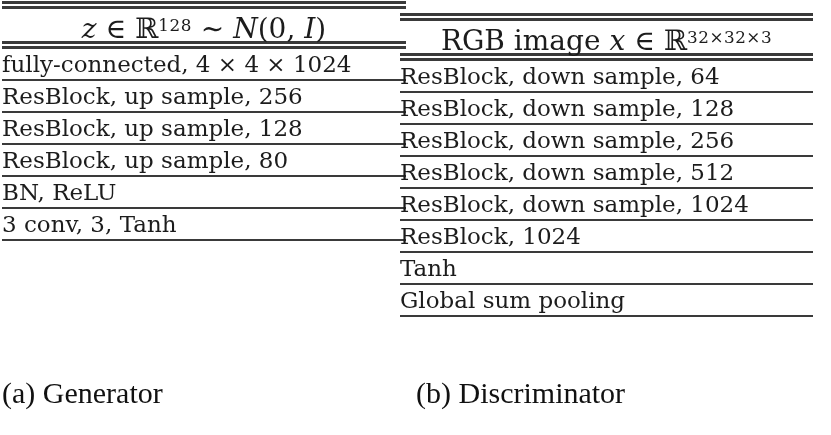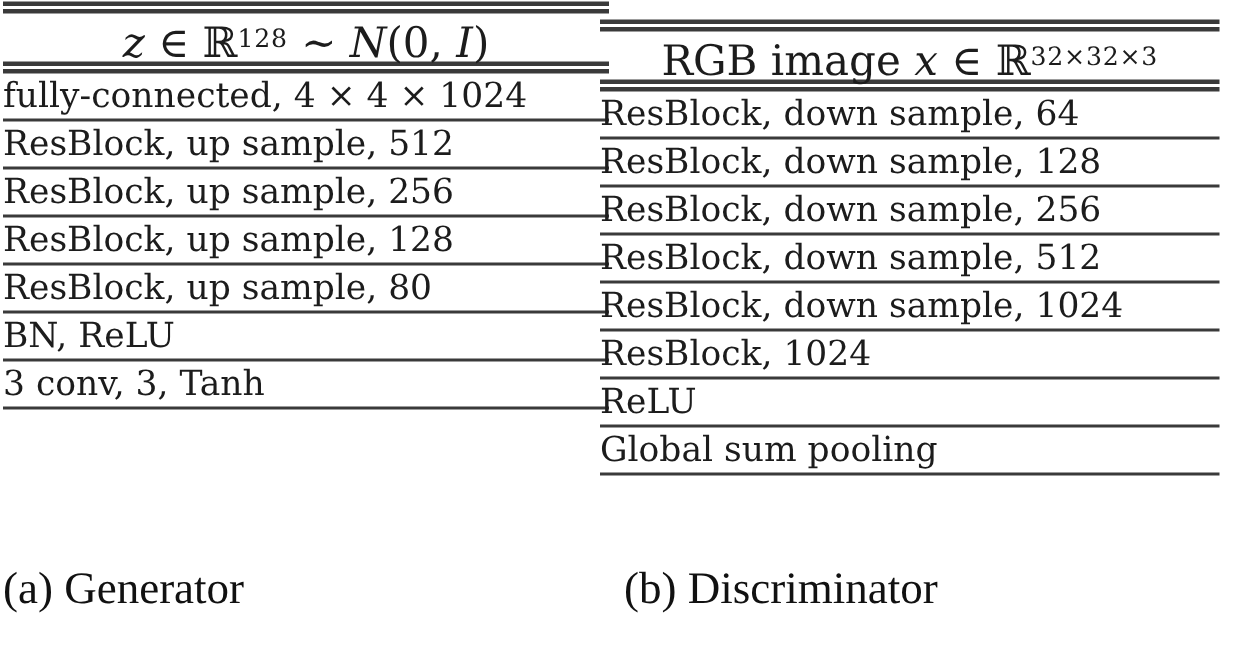--- a/index.html
+++ b/index.html
@@ -49,37 +49,36 @@
   #caption-discriminator { left: 416px; width: 413px; }
 </style>
 </head>
 <body>
 
 <div class="page">
 
   <div class="tbl" id="tbl-generator">
     <div class="thead"><span class="mi">z</span><span class="mn"> ∈ </span><span class="mbb">ℝ</span><span class="msup">128</span><span class="mn"> ∼ </span><span class="mi">N</span><span class="mn">(0</span><span class="mn">, </span><span class="mi">I</span><span class="mn">)</span></div>
   <div class="trow">fully-connected, 4 × 4 × 1024</div>
-      <div class="trow">ResBlock, up sample, 512</div>
       <div class="trow">ResBlock, up sample, 256</div>
       <div class="trow">ResBlock, up sample, 128</div>
       <div class="trow">ResBlock, up sample, 80</div>
       <div class="trow">BN, ReLU</div>
       <div class="trow">3 conv, 3, Tanh</div>
     </div>
 
   <div class="tbl" id="tbl-discriminator">
     <div class="thead"><span class="mn">RGB image </span><span class="mi">x</span><span class="mn"> ∈ </span><span class="mbb">ℝ</span><span class="msup">32×32×3</span></div>
   <div class="trow">ResBlock, down sample, 64</div>
       <div class="trow">ResBlock, down sample, 128</div>
       <div class="trow">ResBlock, down sample, 256</div>
       <div class="trow">ResBlock, down sample, 512</div>
       <div class="trow">ResBlock, down sample, 1024</div>
       <div class="trow">ResBlock, 1024</div>
-      <div class="trow">ReLU</div>
+      <div class="trow">Tanh</div>
       <div class="trow">Global sum pooling</div>
     </div>
 
   <div class="caption" id="caption-generator">(a) Generator</div>
 
   <div class="caption" id="caption-discriminator">(b) Discriminator</div>
 
 </div>
 
 </body></html>

